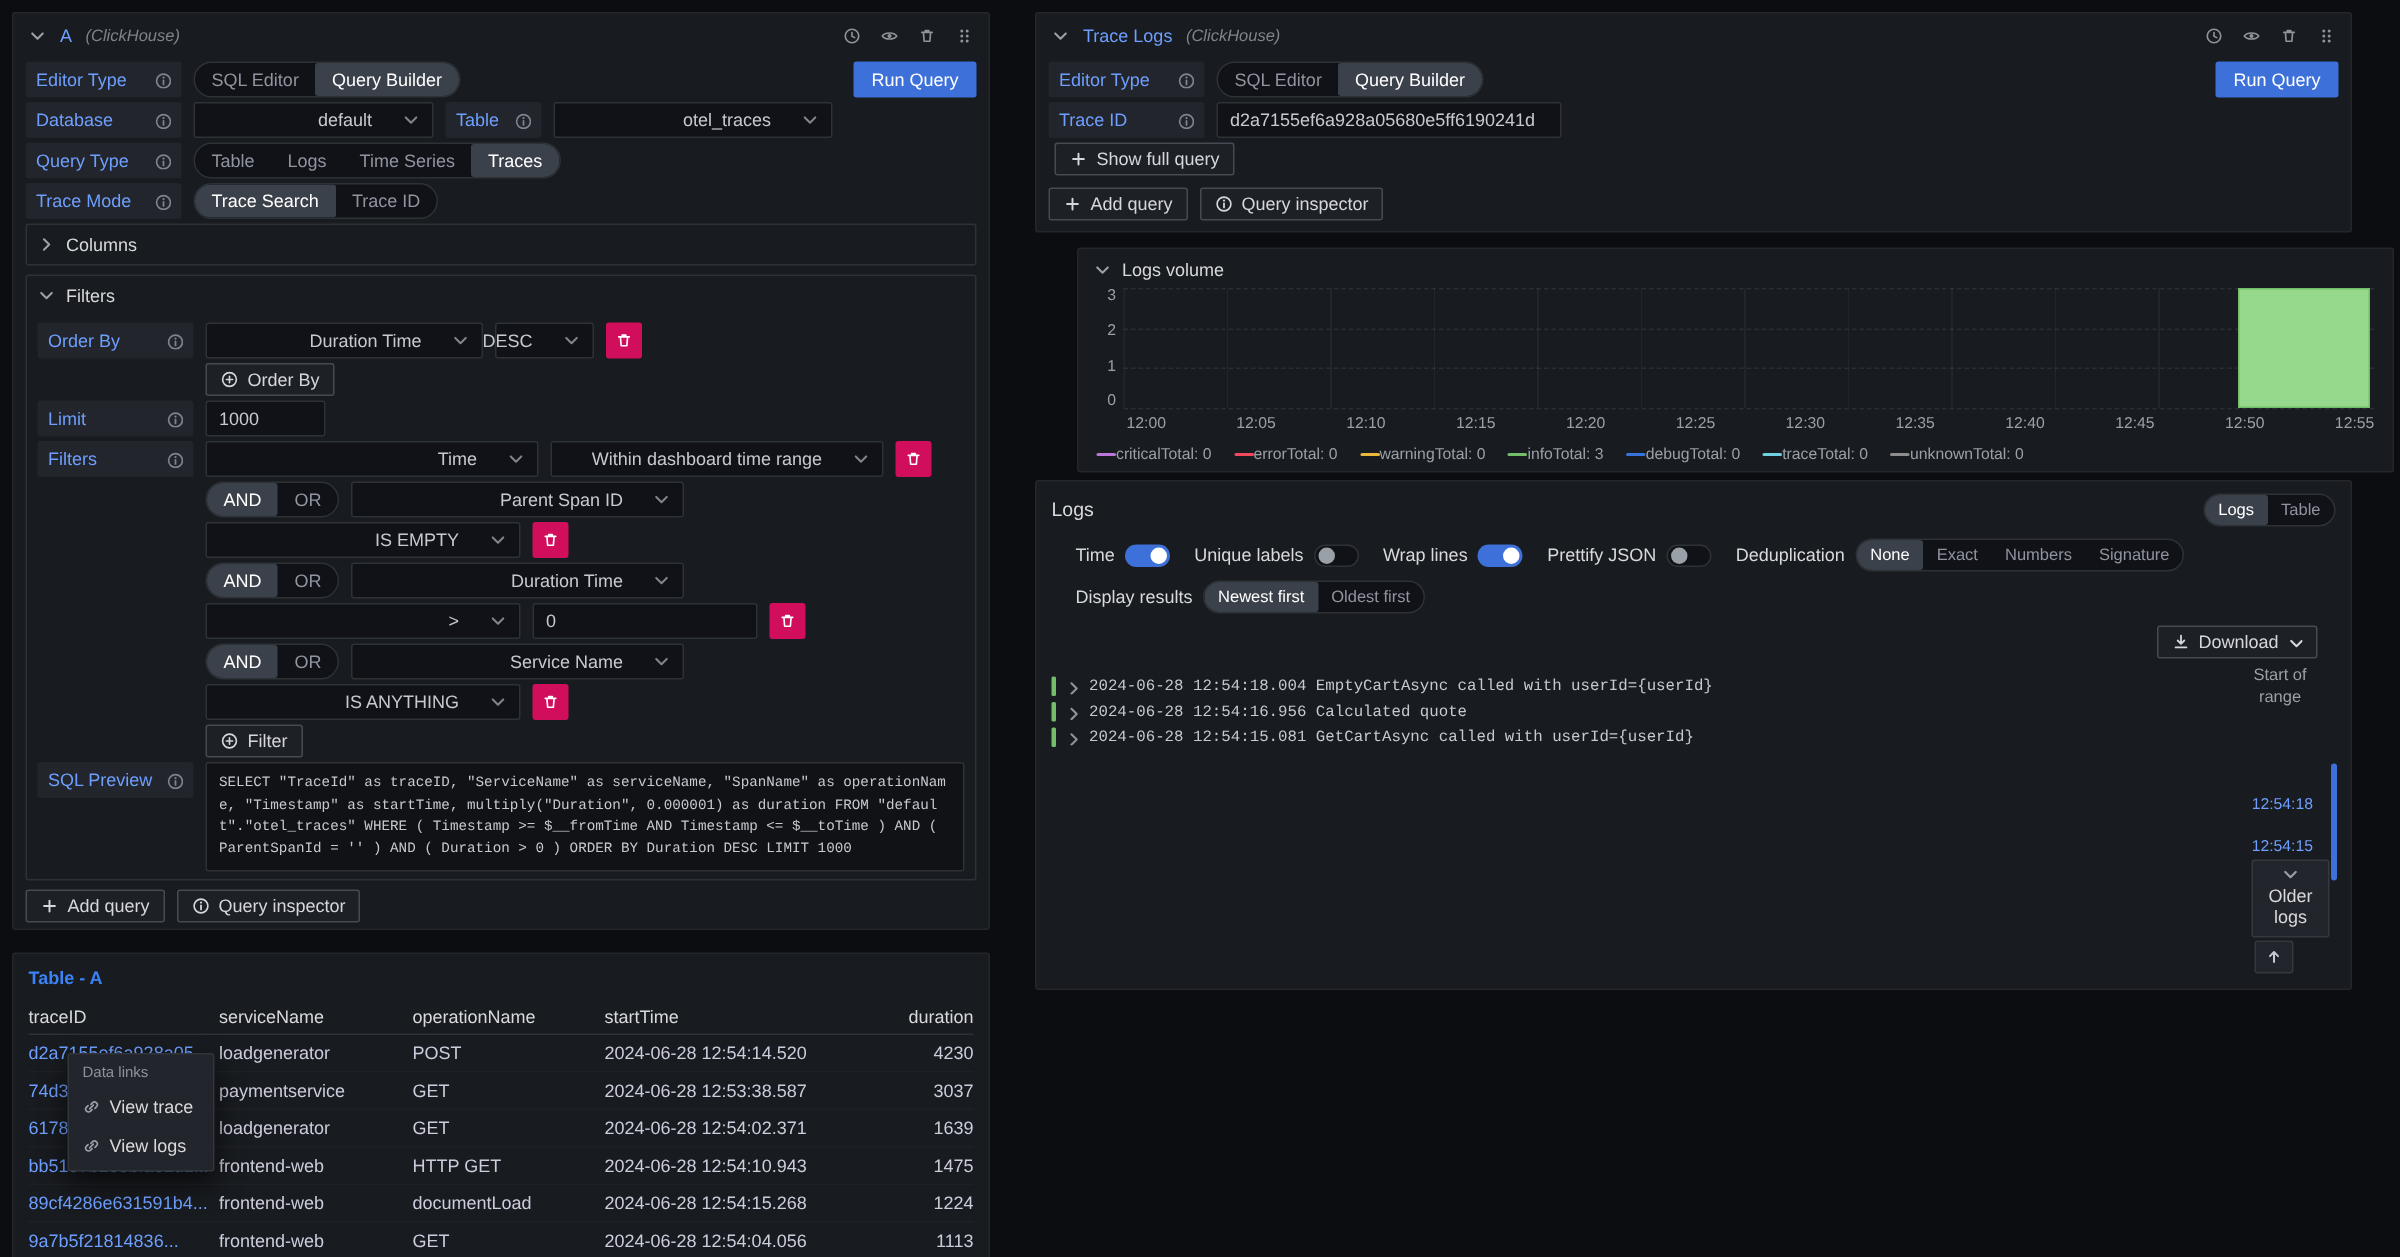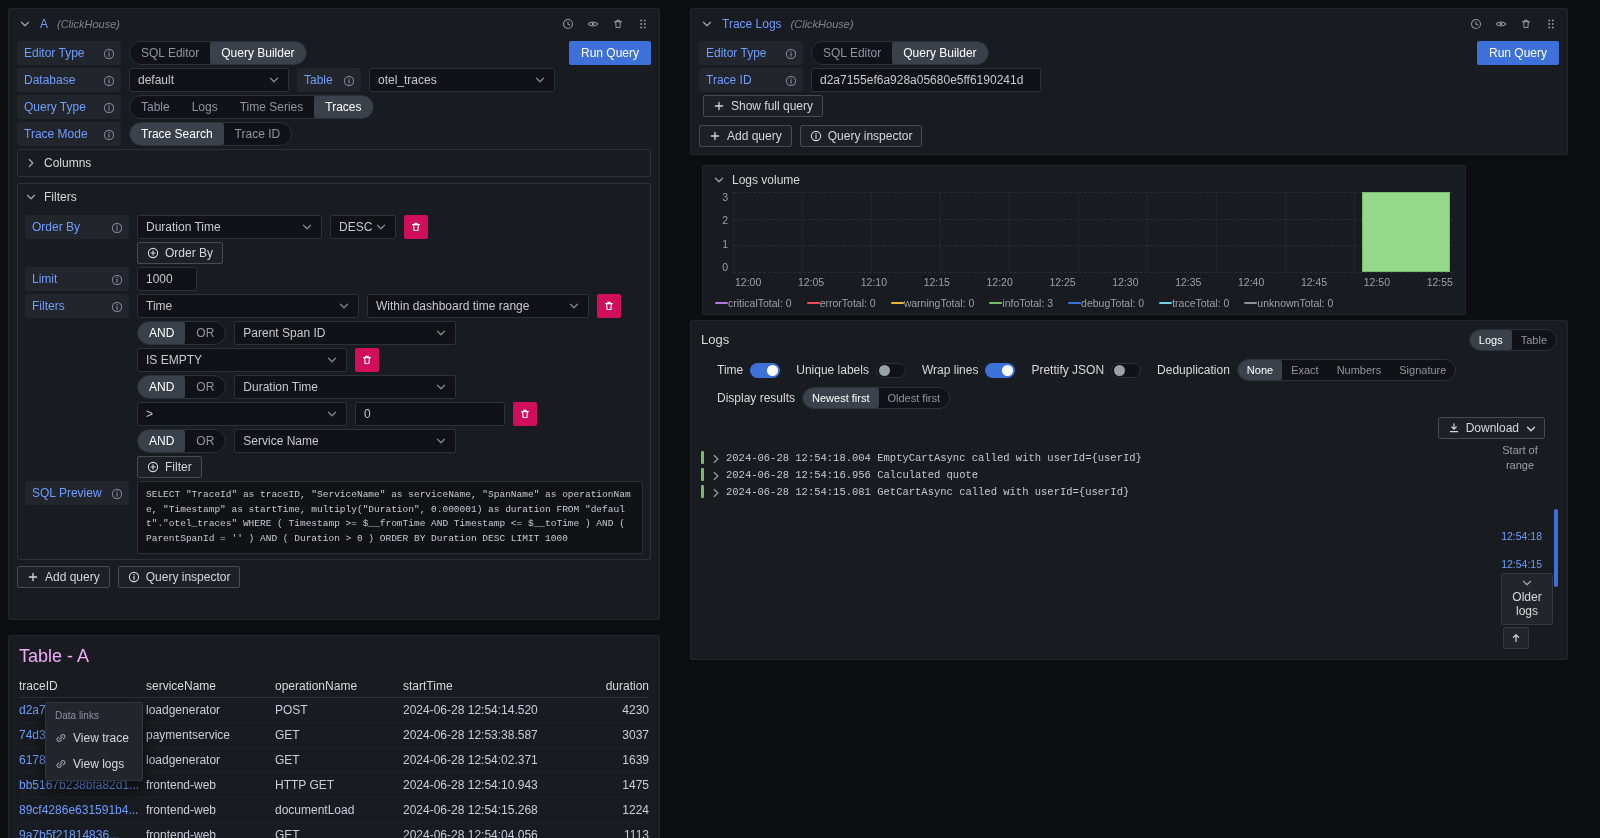--- a/index.html
+++ b/index.html
@@ -17,33 +17,33 @@
 .qbody{padding:2px 8px 6px}
 .crow{display:flex;align-items:center;gap:8px;margin-bottom:3px}
 .chip{flex:0 0 104px;height:24px;background:#22252b;border-radius:2px;display:flex;align-items:center;justify-content:space-between;padding:0 7px;color:#6e9fff}
 .chip.sm{flex:0 0 64px}
 .chip .icon12{color:#7e838c;width:11px;height:11px}
 .seg{display:inline-flex;align-items:stretch;background:#111217;border:1px solid #2c3235;border-radius:12px;height:24px;overflow:hidden}
 .seg .opt{display:flex;align-items:center;padding:0 11px;color:#9094a0;white-space:nowrap;cursor:pointer}
 .seg .opt.active{background:#3b414a;color:#fff;font-weight:500;border-radius:2px}
 .seg.sm{height:22px;font-size:11px}
 .seg.sm .opt{padding:0 9px}
-.select{height:24px;background:#111217;border:1px solid #2c3235;border-radius:2px;display:flex;align-items:center;justify-content:space-between;gap:0;padding:0 8px;color:#c7c9d1;white-space:nowrap;cursor:pointer}
+.select{height:24px;background:#111217;border:1px solid #2c3235;border-radius:2px;display:flex;align-items:center;justify-content:flex-end;gap:20px;padding:0 8px;color:#c7c9d1;white-space:nowrap;cursor:pointer}
 .select .icon12{color:#7e838c}
 .tinput{height:24px;background:#111217;border:1px solid #2c3235;border-radius:2px;display:flex;align-items:center;padding:0 8px;color:#c7c9d1;white-space:nowrap}
 .btn-primary{height:24px;background:#3d71d9;border-radius:2px;color:#fff;display:inline-flex;align-items:center;padding:0 12px;font-weight:500;cursor:pointer}
 .btn-danger{flex:0 0 24px;width:24px;height:24px;background:#d10e5c;border-radius:2px;color:#fff;display:flex;align-items:center;justify-content:center;cursor:pointer}
 .btn-sec{height:22px;background:#1d2025;border:1px solid #464b53;border-radius:2px;color:#d5d7dd;display:inline-flex;align-items:center;gap:6px;padding:0 9px;white-space:nowrap;cursor:pointer}
 .sect{border:1px solid #2c3235;border-radius:2px;margin-bottom:6px}
 .shead{height:26px;display:flex;align-items:center;gap:7px;padding:0 7px;color:#d8d9da;cursor:pointer}
 .sbody{padding:5px 7px 2px}
 .indent{margin-left:112px}
 .sqlbox{flex:1;align-self:stretch;background:#101216;border:1px solid #2c3235;border-radius:2px;padding:6px 8px;font:9.5px/1.55 "Liberation Mono",monospace;color:#c7c9d1;word-break:break-all}
 .addrow{display:flex;gap:8px;margin-top:6px}
-.ttitle{padding:8px 10px 6px;font-size:18px;font-weight:400;color:#f0abfc}
+.ttitle{padding:8px 10px 6px;font-size:12px;font-weight:700;color:#3b82f6}
 .tbl{margin:0 10px}
 .thead,.trow{display:grid;grid-template-columns:127px 129px 128px 1fr 78px;align-items:center}
 .thead{height:24px;color:#d8d9da;font-weight:500;border-bottom:1px solid #2c3235}
 .trow{height:25px;border-bottom:1px solid #1f2126}
 .num{text-align:right}
 .link{color:#6e9fff;cursor:pointer}
 .ctx{position:absolute;left:45px;top:702px;width:98px;background:#22252b;border:1px solid #31353c;border-radius:2px;box-shadow:0 8px 18px rgba(0,0,0,.6);padding:3px 0;z-index:20}
 .ctx-h{font-size:10px;color:#8e939c;padding:3px 9px 2px}
 .ctx-i{display:flex;align-items:center;gap:7px;padding:5px 9px;color:#d8d9da;cursor:pointer}
 .ctx-i .icon12{color:#9aa0a8;width:11px;height:11px}
@@ -278,21 +278,21 @@
           </div>
         </div>
 
         <div class="crow">
           <div class="chip">
             <span>Limit</span>
             <svg class="icon12">
                 <use href="#i-info"></use>
               </svg>
           </div>
-          <div class="tinput" style="width:60px">
+          <div class="tinput" style="width:80px">
             <span>1000</span>
           </div>
         </div>
 
         <div class="crow">
           <div class="chip">
             <span>Filters</span>
             <svg class="icon12">
                 <use href="#i-info"></use>
               </svg>
@@ -379,20 +379,33 @@
             <div class="opt">OR</div>
           </div>
           <div class="select" style="width:222px">
             <span>Service Name</span>
             <svg class="icon12">
                 <use href="#i-chev-d"></use>
               </svg>
           </div>
         </div>
 
+        <div class="crow indent">
+          <div class="select" style="width:210px">
+            <span>IS ANYTHING</span>
+            <svg class="icon12">
+                <use href="#i-chev-d"></use>
+              </svg>
+          </div>
+          <div class="btn-danger">
+            <svg class="icon12">
+                <use href="#i-trash"></use>
+              </svg>
+          </div>
+        </div>
 
         <div class="crow">
           <div class="btn-sec indent">
             <svg class="icon12">
                 <use href="#i-plusc"></use>
               </svg>
             <span>Filter</span>
           </div>
         </div>
 
@@ -552,21 +565,21 @@
         <svg class="icon12">
             <use href="#i-info"></use>
           </svg>
         <span>Query inspector</span>
       </div>
     </div>
 
   </div>
 </div>
 
-<div class="panel" style="left:702px;top:165px;width:764px;height:150px">
+<div class="panel" style="left:718px;top:165px;width:878px;height:150px">
   <div class="lvhead">
     <svg class="icon12 chev">
         <use href="#i-chev-d"></use>
       </svg>
     <span>Logs volume</span>
   </div>
   <div class="lvchart">
     <div class="lvy">
       <span>3</span>
       <span>2</span>

